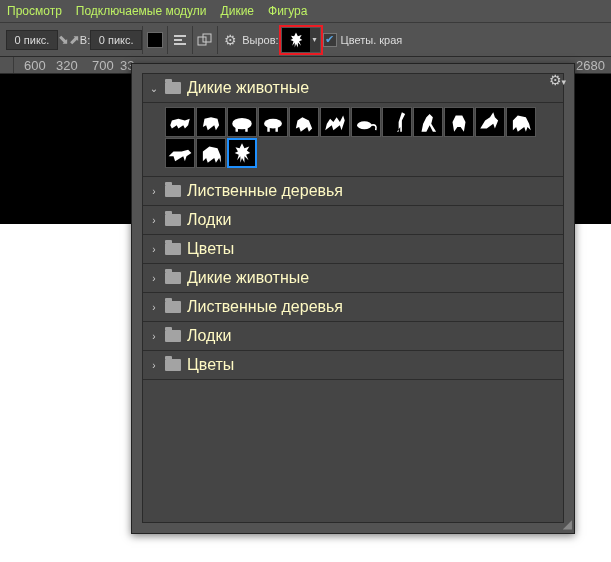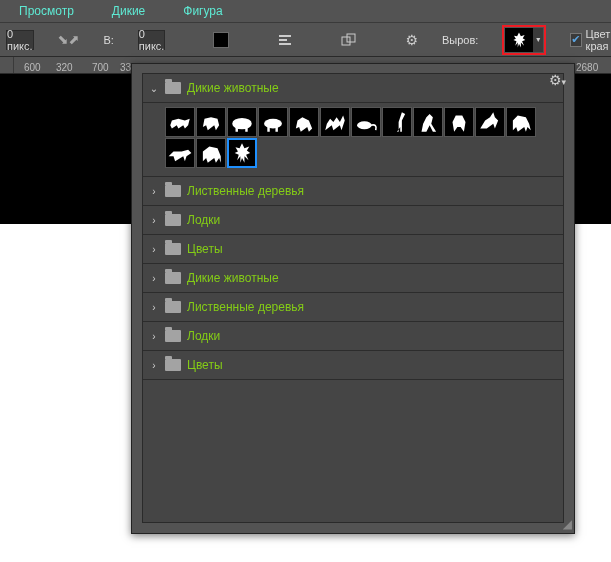--- a/index.html
+++ b/index.html
@@ -1,68 +1,69 @@
 <!DOCTYPE html>
 <html><head>
 <meta charset="utf-8">
 <style>
   * { box-sizing: border-box; margin: 0; padding: 0; font-family: Tahoma, Arial, sans-serif; }
   body { width: 611px; height: 562px; background: #fff; overflow: hidden; position: relative; }
 
   .menubar { position: absolute; left: 0; top: 0; right: 0; height: 22px; background: #535353; display: flex; align-items: center; padding-left: 0; }
-  .menubar .item { color: #5eead4; font-size: 12px; padding: 0 19px; line-height: 22px; }
-
-  .optbar { position: absolute; left: 0; top: 22px; right: 0; height: 34px; background: #535353; border-top: 1px solid #3a3a3a; display: flex; align-items: center; gap: 24px; padding: 0 6px; }
+  .menubar .item { color: #bef264; font-size: 12px; padding: 0 7px; line-height: 22px; }
+
+  .optbar { position: absolute; left: 0; top: 22px; right: 0; height: 34px; background: #535353; border-top: 1px solid #3a3a3a; display: flex; align-items: center; gap: 0; padding: 0 6px; }
   .numfield { width: 52px; height: 20px; background: #3a3a3a; color: #ddd; border: 1px solid #2a2a2a; font-size: 11px; display: flex; align-items: center; justify-content: center; }
   .lbl { color: #ddd; font-size: 11px; }
   .linkicon { color: #aaa; font-size: 13px; }
   .sep { width: 1px; height: 28px; background: #3a3a3a; }
   .sqbtn { width: 24px; height: 24px; display: flex; align-items: center; justify-content: center; }
   .fillbox { width: 16px; height: 16px; background: #000; border: 1px solid #6a6a6a; }
   .gear { color: #ccc; font-size: 14px; }
 
   .shapebtn-wrap { border: 2px solid #ed1c24; padding: 1px; display: flex; }
   .shapebtn { width: 28px; height: 24px; background: #000; display: flex; align-items: center; justify-content: center; position: relative; }
   .shapebtn svg { width: 20px; height: 20px; }
   .shapebtn-arrow { width: 10px; height: 24px; background: #3a3a3a; display: flex; align-items: center; justify-content: center; color: #ccc; font-size: 8px; }
 
   .chkwrap { display: flex; align-items: center; gap: 4px; }
   .chk { width: 14px; height: 14px; background: #3a3a3a; border: 1px solid #777; display: flex; align-items: center; justify-content: center; color: #5aa3e0; font-size: 11px; }
 
   .ruler { position: absolute; left: 0; top: 56px; right: 0; height: 18px; background: #535353; border-top: 1px solid #2a2a2a; border-bottom: 1px solid #2a2a2a; display: flex; overflow: hidden; }
   .rulcol { width: 14px; height: 18px; background: #535353; border-right: 1px solid #3a3a3a; }
   .tickzone { flex: 1; position: relative; }
-  .tick { position: absolute; bottom: 0; font-size: 10px; color: #bbb; }
+  .tick { position: absolute; bottom: 0; font-size: 13px; color: #bbb; }
 
   .canvasbg { position: absolute; left: 0; top: 74px; right: 0; height: 150px; background: #000; }
   .canvaswhite { position: absolute; left: 0; top: 224px; right: 0; bottom: 0; background: #fff; }
 
   .panel { position: absolute; left: 131px; top: 63px; width: 444px; height: 471px; background: #535353; border: 1px solid #222; box-shadow: 0 2px 8px rgba(0,0,0,0.5); }
   .panel-inner { margin: 9px 10px 10px 10px; height: calc(100% - 19px); background: #454545; border: 1px solid #2a2a2a; overflow: hidden; }
   .panel-gear { position: absolute; right: 8px; top: 8px; color: #ccc; font-size: 14px; }
 
   .group { }
   .grouphdr { height: 29px; display: flex; align-items: center; gap: 6px; padding: 0 6px; border-bottom: 1px solid #2c2c2c; }
   .arrow { color: #ccc; font-size: 10px; width: 10px; text-align: center; }
   .foldericon { width: 16px; height: 12px; background: #a3a3a3; border-radius: 1px; position: relative; }
   .foldericon::before { content: ""; position: absolute; left: 0; top: -3px; width: 7px; height: 3px; background: #a3a3a3; border-radius: 1px 1px 0 0; }
-  .groupname { color: #84cc16; font-size: 12px; }
+  .groupname { color: #fef9c3; font-size: 16px; }
 
   .thumbs { padding: 4px 4px 8px 22px; display: flex; flex-wrap: wrap; gap: 1px; border-bottom: 1px solid #2c2c2c; }
   .thumb { width: 30px; height: 30px; background: #000; border: 1px solid #555; display: flex; align-items: center; justify-content: center; }
   .thumb svg { width: 26px; height: 26px; }
   .thumb.sel { border: 2px solid #1e90ff; }
 
   .resize { position: absolute; right: 2px; bottom: 2px; color: #888; font-size: 12px; transform: rotate(0deg); }
 </style>
 </head>
 <body>
 
 <div class="menubar">
   <div class="item">Просмотр</div>
+  <div class="item">Подключаемые модули</div>
   <div class="item">Дикие</div>
   <div class="item">Фигура</div>
 </div>
 
 <div class="optbar">
   <div class="numfield">0 пикс.</div>
   <div class="linkicon">⬊⬈</div>
   <div class="lbl">В:</div>
   <div class="numfield">0 пикс.</div>
   <div class="sep"></div>

